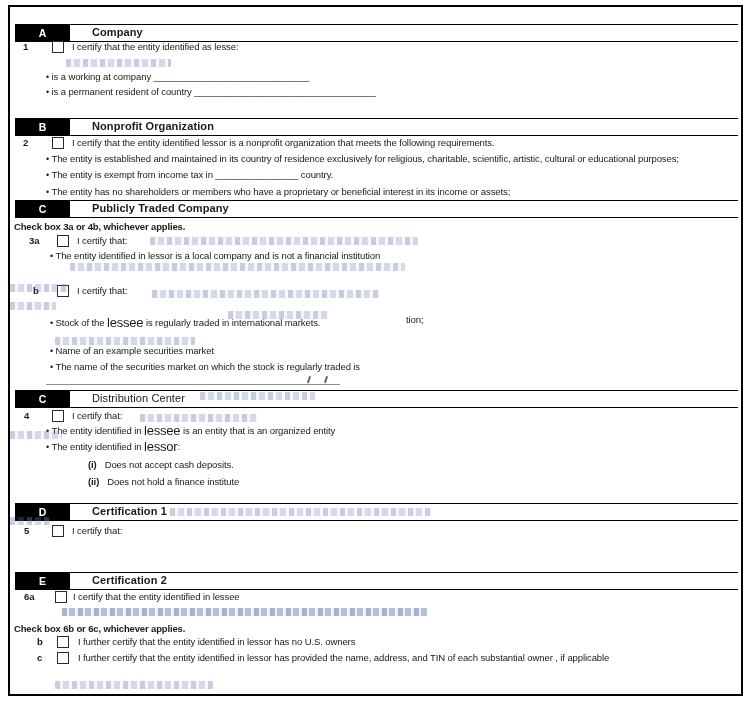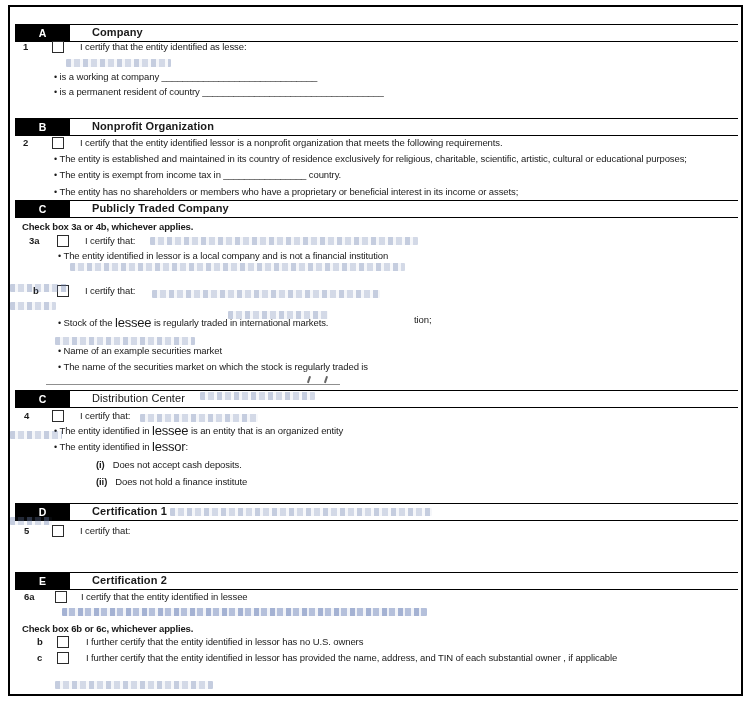--- a/index.html
+++ b/index.html
@@ -9,21 +9,21 @@
 
   
   .hdr{position:absolute;left:15px;width:723px;height:16px;
        border-top:1.5px solid #000;border-bottom:1.5px solid #000;background:#fff;}
   .hdr .box{position:absolute;left:0;top:0;width:55px;height:16px;background:#000;
             color:#fff;font-weight:bold;font-size:10.5px;text-align:center;line-height:16px;}
   .hdr .ttl{position:absolute;left:61px;top:1px;font-size:11px;font-weight:bold;letter-spacing:.1px;margin-left:16px;}
   .hdr .ttl.light{font-weight:400;}
 
   
-  .ln{position:absolute;font-size:9.5px;line-height:12px;letter-spacing:-.1px;white-space:nowrap;margin-left:8px;}
+  .ln{position:absolute;font-size:9.5px;line-height:12px;letter-spacing:-.1px;white-space:nowrap;}
   .num{position:absolute;font-weight:bold;font-size:9.5px;}
   .cb{position:absolute;width:10px;height:10px;border:1.2px solid #2b2b2b;background:#fff;}
   .blt::before{content:"• ";font-size:9px;}
   .note{font-weight:bold;letter-spacing:-.15px;}
   .big{font-size:13px;letter-spacing:-.2px;line-height:10px;vertical-align:-1px;}
   .sub-label{font-weight:bold;margin-right:8px;}
 
   
   .sigline{position:absolute;height:1px;background:#8f8f8f;}
   .mark{position:absolute;width:1.5px;height:7px;background:#666;transform:rotate(18deg);}

